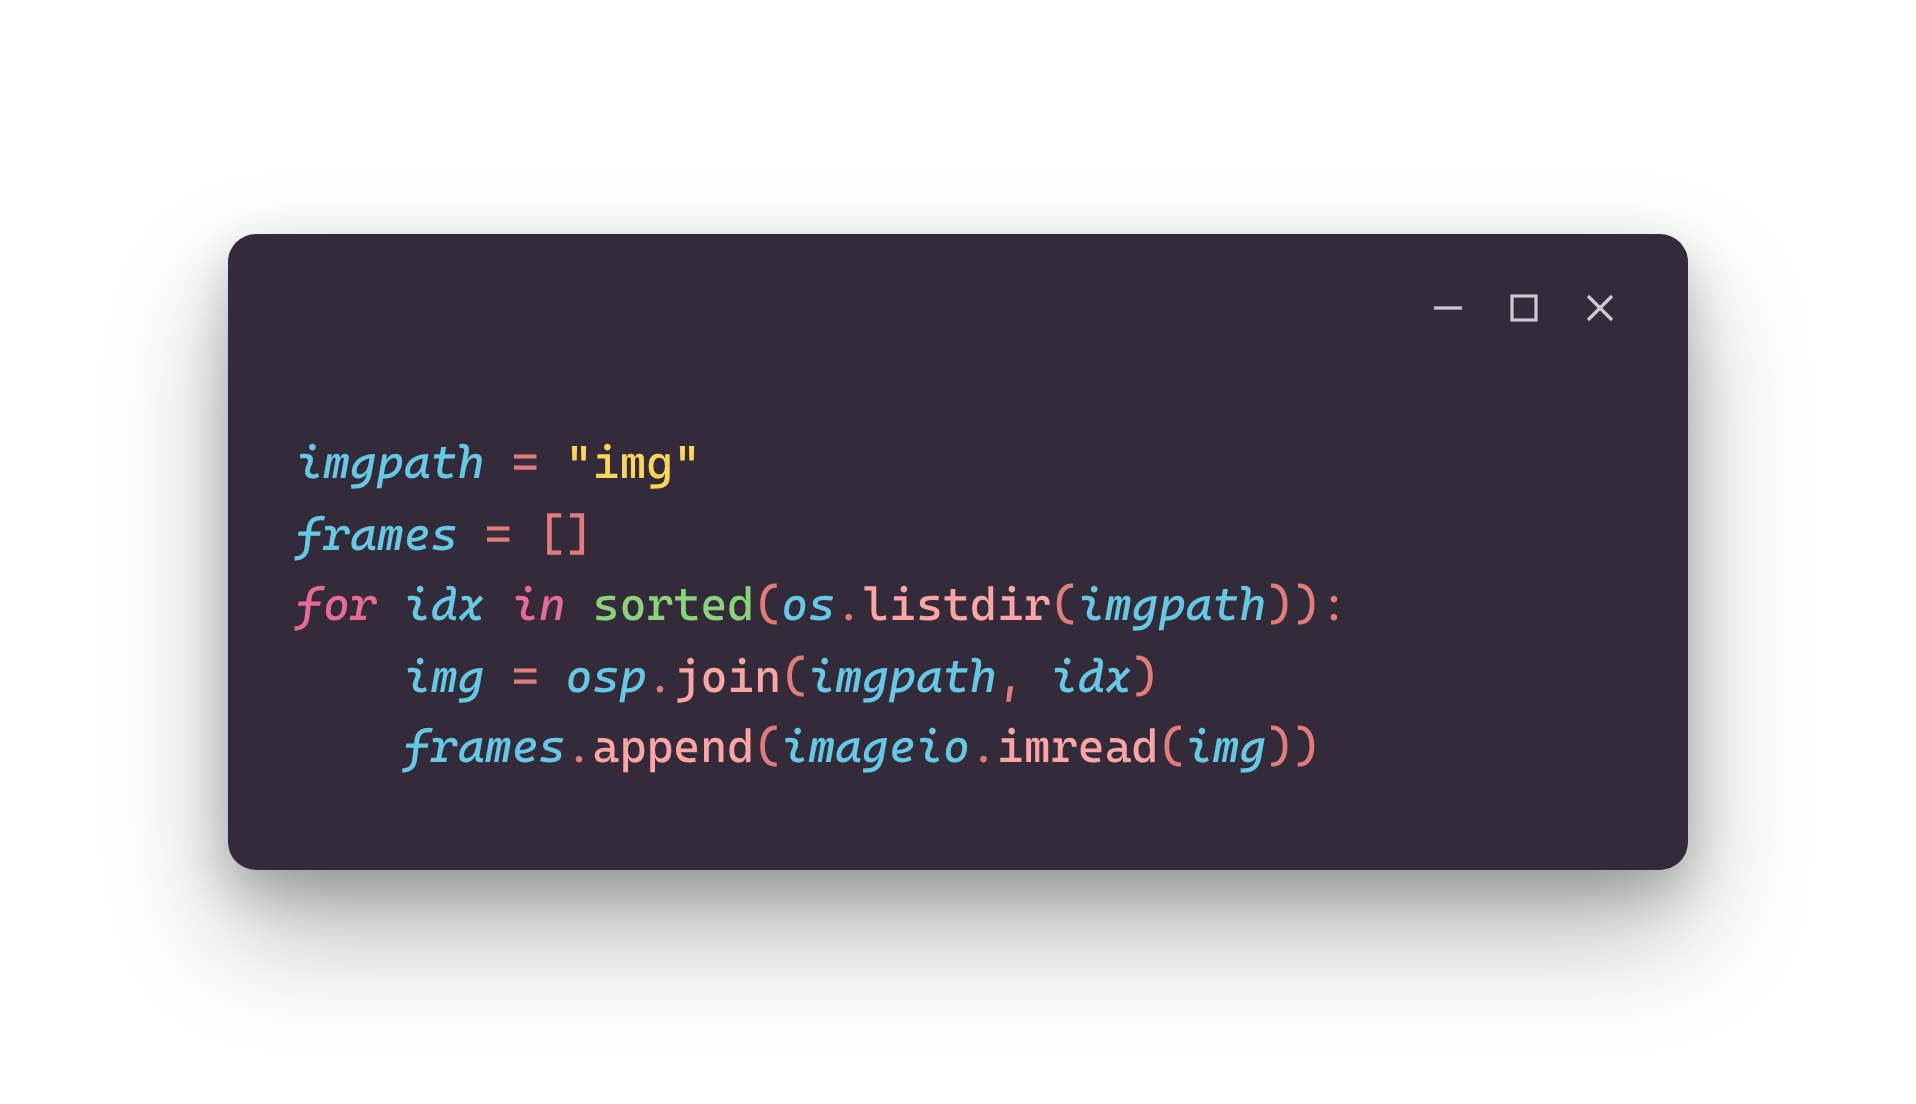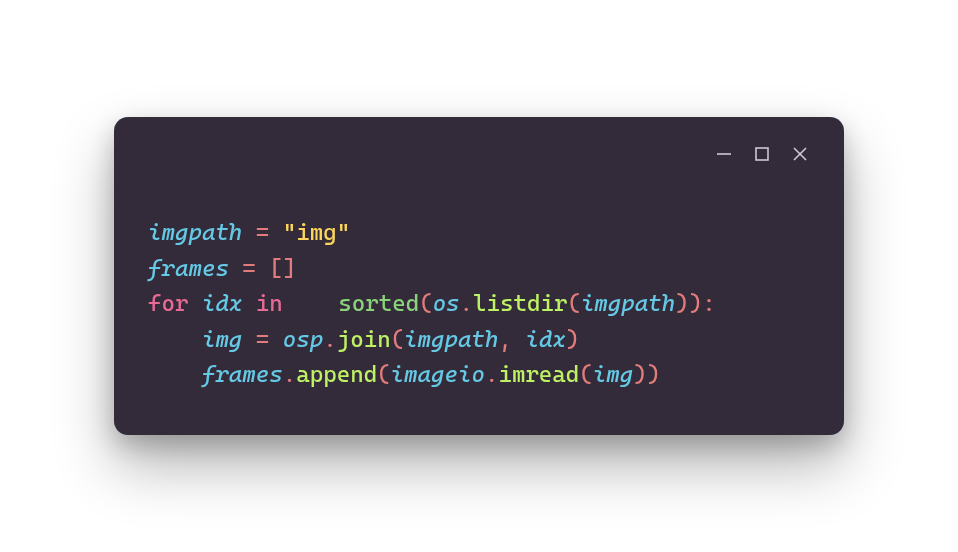--- a/index.html
+++ b/index.html
@@ -47,23 +47,23 @@
     margin-top: 46px;
     font-size: 23px;
     line-height: 1.55;
     white-space: pre;
     color: #e5dff0;
     font-weight: 500;
   }
   .tok-name    { color: #65c9e6; font-style: italic; }   
   .tok-op      { color: #e27c7c; }   
   .tok-str     { color: #fdd55b; }   
-  .tok-kw      { color: #e86a95; }   
-  .tok-builtin { color: #8ad37a; margin-left: 42px; }   
-  .tok-func    { color: #bef264; }   
+  .tok-kw      { color: #e86a95; font-style: italic; }   
+  .tok-builtin { color: #8ad37a; }   
+  .tok-func    { color: #fca5a5; }   
 </style>
 </head>
 <body>
 
 <div class="stage">
   <div class="window">
     <div class="titlebar">
       <span class="win-btn" title="minimize">
         <svg width="18" height="18" viewBox="0 0 18 18">
             <line x1="2" y1="9" x2="16" y2="9" stroke="#cfc9d4" stroke-width="1.6"></line>

